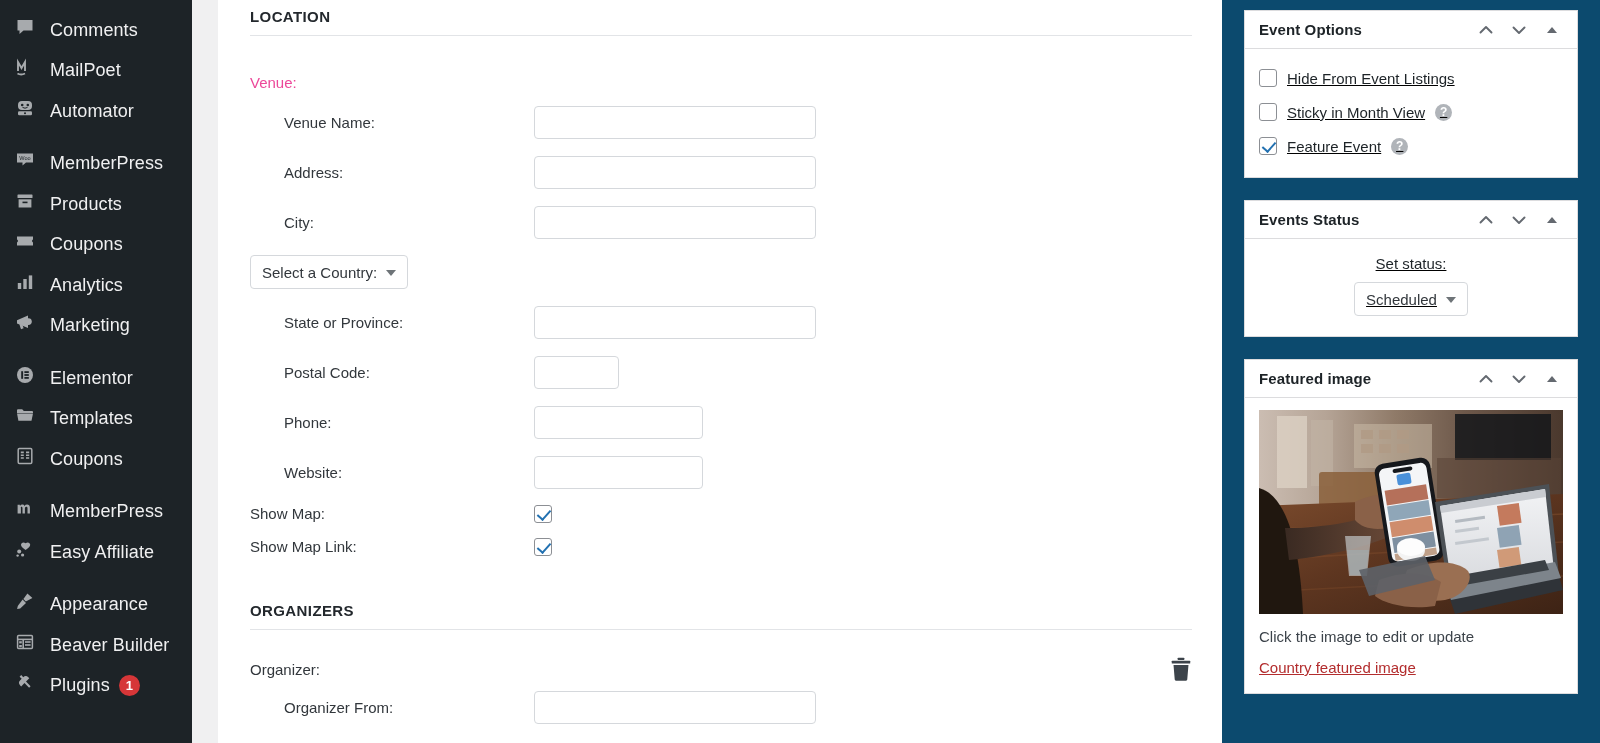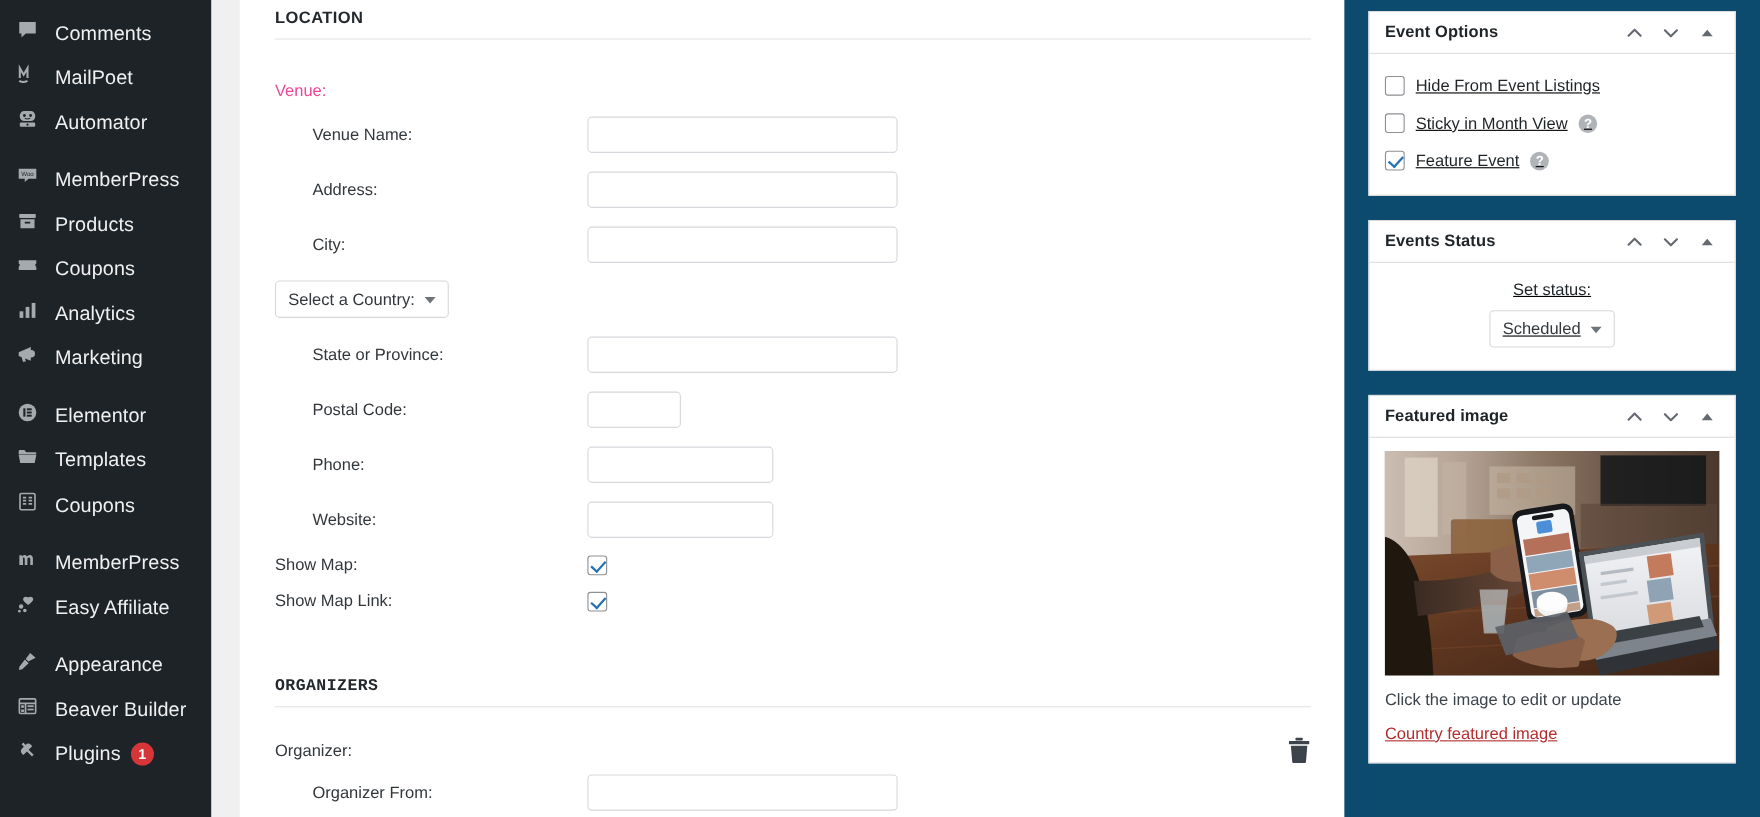--- a/index.html
+++ b/index.html
@@ -61,21 +61,21 @@
 
   .section-title {
     font-size: 15px; font-weight: 700;
     color: #23282d;
     letter-spacing: .4px;
     padding-top: 8px;
     padding-bottom: 10px;
     border-bottom: 1px solid #e2e4e7;
     width: 942px;
   }
-  .sec-organizers { margin-top: 44px; font-family: Liberation Mono, monospace; }
+  .sec-organizers { margin-top: 31px; }
 
   .grouplabel {
     font-size: 15px; color: #ec4899;
     margin-top: 38px; margin-bottom: 6px;
   }
 
   .row {
     display: flex; align-items: center;
     height: 50px;
   }

